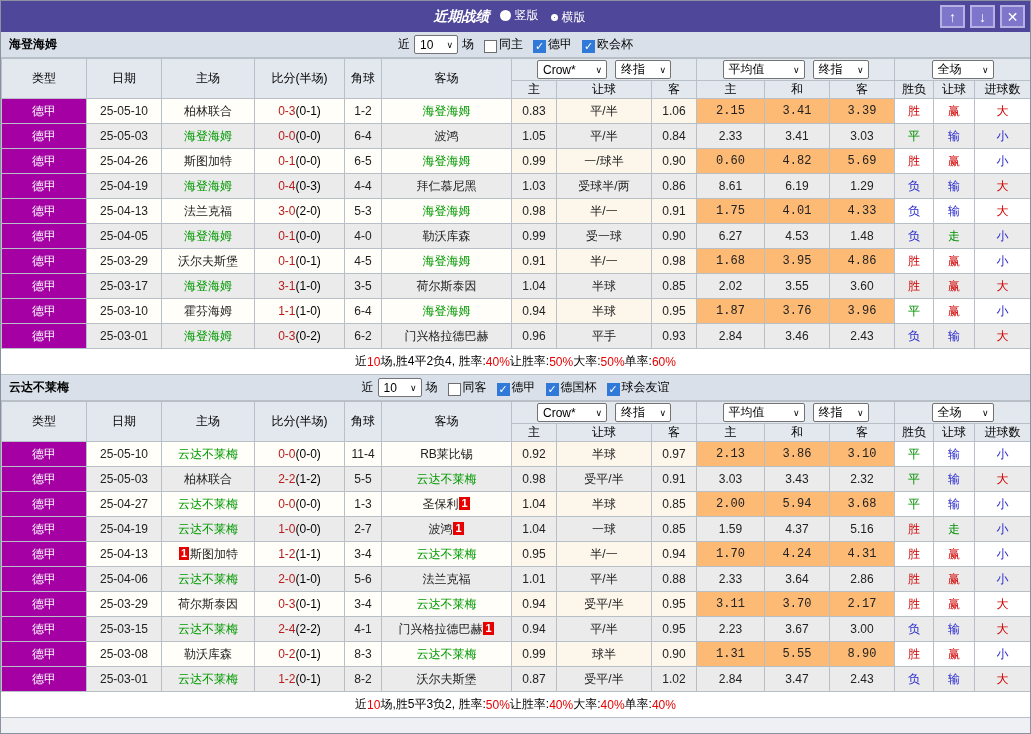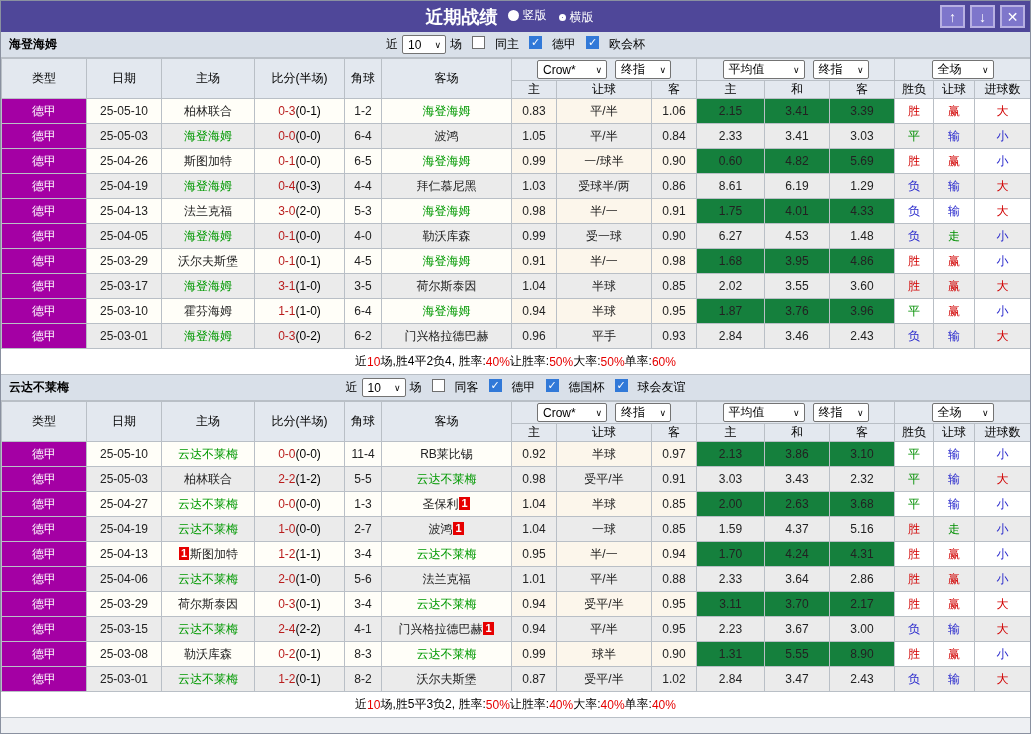--- a/index.html
+++ b/index.html
@@ -5,35 +5,35 @@
   html,body{margin:0;padding:0;background:#fff;}
   *{box-sizing:border-box;}
   .window{
     width:1031px;height:734px;margin:0;position:relative;
     border:1px solid #8a91a0;background:#eef0f3;
     font-family:"Liberation Sans","DejaVu Sans",sans-serif;font-size:12px;color:#000;
     overflow:hidden;
   }
   
   .titlebar{height:31px;background:#4f4799;display:flex;align-items:center;justify-content:center;position:relative;}
-  .titlebar .title{color:#fff;font-size:18px;font-weight:bold;margin-right:10px;}
+  .titlebar .title{color:#fff;font-size:14px;font-weight:bold;margin-right:10px;font-style:italic;}
   .radio-opt{display:inline-flex;align-items:center;gap:4px;margin-right:12px;cursor:pointer;}
   .radio{display:inline-block;border-radius:50%;}
   .radio.sel{width:11px;height:11px;background:#fff;}
   .radio.unsel{width:7px;height:7px;border:3px solid #fff;background:transparent;}
   .radio-label{color:#fff;font-size:12px;}
   .titlebar-buttons{position:absolute;right:5px;top:4px;display:flex;gap:5px;}
   .tb-btn{width:25px;height:23px;background:#7e76cb;border:2px solid #b7b0e2;color:#fff;
     display:flex;align-items:center;justify-content:center;font-size:14px;font-weight:bold;cursor:pointer;}
   
   .filter-row{height:26px;background:#d9e0e9;border-bottom:1px solid #b9bfc6;position:relative;
     display:flex;align-items:center;justify-content:center;}
   .team-name{position:absolute;left:8px;font-weight:bold;font-size:12px;}
   .filter-controls{display:flex;align-items:center;gap:4px;}
-  .cb-opt{display:inline-flex;align-items:flex-start;gap:10px;margin-left:6px;cursor:pointer;}
+  .cb-opt{display:inline-flex;align-items:flex-end;gap:2px;margin-left:6px;cursor:pointer;}
   .checkbox{width:13px;height:13px;display:inline-block;text-align:center;}
   .checkbox.checked{background:#3179d8;color:#fff;font-size:11px;line-height:13px;}
   .checkbox.unchecked{background:#fff;border:1px solid #6e6e6e;}
   .cb-label{font-size:12px;}
   
   .dropdown{display:inline-flex;align-items:center;justify-content:space-between;background:#fff;
     border:1px solid #737373;border-radius:2px;height:19px;padding:0 4px 0 5px;font-size:12px;cursor:pointer;}
   .dropdown .chev{font-size:9px;color:#000;margin-left:4px;}
   .dd-count{width:44px;}
   .dd-crow{width:70px;}
@@ -44,21 +44,21 @@
   table.grid{border-collapse:collapse;table-layout:fixed;width:1029px;text-align:center;font-size:12px;}
   table.grid th,table.grid td{border:1px solid #b9bfc6;padding:0;overflow:hidden;white-space:nowrap;}
   thead th{background:#e3e8ef;font-weight:normal;}
   tr.hrow1 th{height:22px;}
   tr.hrow2 th{height:17px;}
   .dd-wrap{display:flex;align-items:center;justify-content:center;gap:8px;}
   tbody td{height:25px;color:#222;}
   td.type{background:#a400a4;color:#fff;}
   tr.odd td{background:#fffef8;}
   tr.odd td.col-odds{background:#fcf6eb;}
-  tr.odd td.col-avg{background:#15803d;}
+  tr.odd td.col-avg{background:#fdba74;font-family:Liberation Mono, monospace;}
   tr.odd td.col-res{background:#ffffff;}
   tr.even td{background:#ebebeb;}
   tr.odd td.type,tr.even td.type{background:#a400a4;}
   .subject{color:#009900;}
   .score-main{color:#b91c1c;}
   .half{color:#000;}
   .c-r{color:#d10000;}
   .c-g{color:#008f00;}
   .c-b{color:#2626cc;}
   .badge{background:#e60000;color:#fff;font-size:11px;font-weight:bold;line-height:13px;
@@ -514,21 +514,21 @@
               <td class="type">德甲</td>
               <td>25-04-27</td>
               <td><span class="subject">云达不莱梅</span></td>
               <td><span class="score-main">0-0</span><span class="half">(0-0)</span></td>
               <td>1-3</td>
               <td><span>圣保利</span><span class="badge">1</span></td>
               <td class="col-odds">1.04</td>
               <td class="col-odds">半球</td>
               <td class="col-odds">0.85</td>
               <td class="col-avg">2.00</td>
-              <td class="col-avg">2.63</td>
+              <td class="col-avg">5.94</td>
               <td class="col-avg">3.68</td>
               <td class="col-res"><span class="c-g">平</span></td>
               <td class="col-res"><span class="c-b">输</span></td>
               <td class="col-res"><span class="c-b">小</span></td>
             </tr>
             <tr class="even">
               <td class="type">德甲</td>
               <td>25-04-19</td>
               <td><span class="subject">云达不莱梅</span></td>
               <td><span class="score-main">1-0</span><span class="half">(0-0)</span></td>

